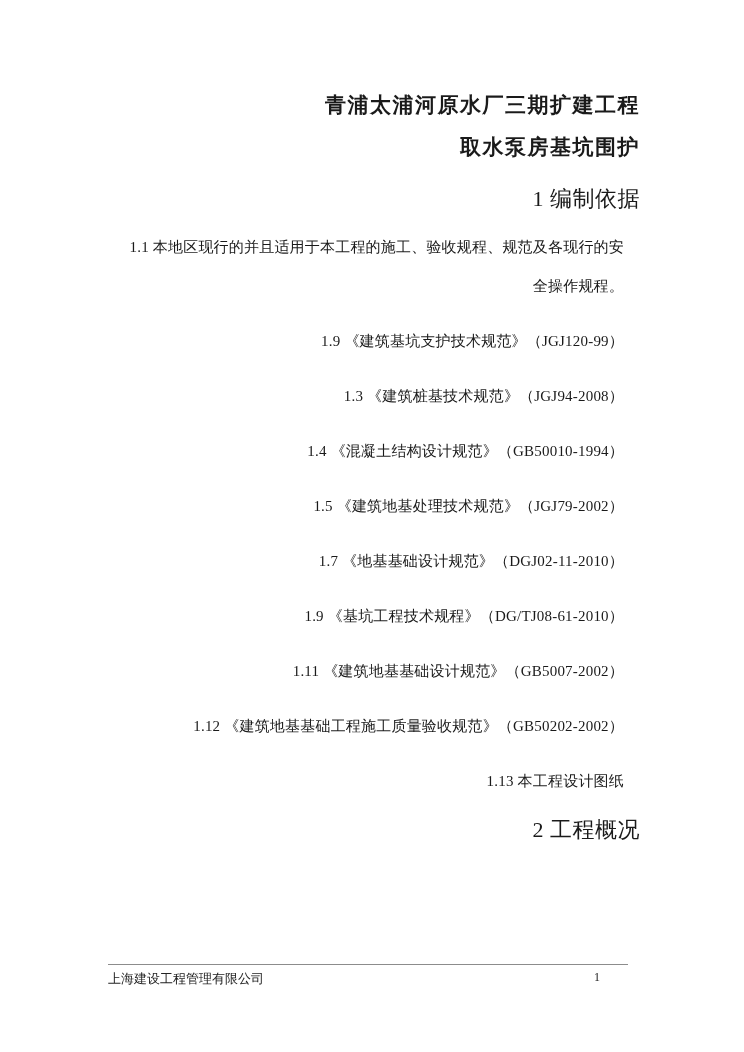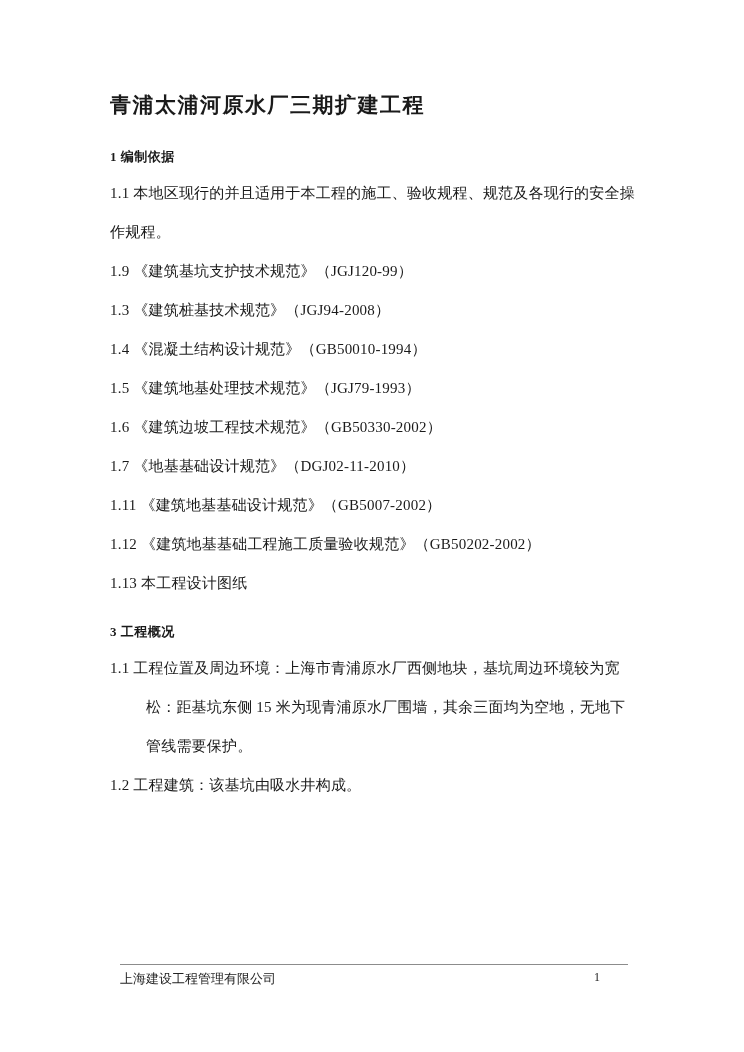--- a/index.html
+++ b/index.html
@@ -13,60 +13,61 @@
     overflow: hidden;
     font-family: "Liberation Serif", serif;
     color: #1a1a1a;
     position: relative;
   }
   .page {
     position: relative;
     width: 744px;
     height: 964px;
     background: #ffffff;
+    text-align: right;
   }
   .content {
     position: absolute;
     left: 110px;
     top: 84px;
     width: 530px;
   }
   .doc-title {
     font-size: 21px;
     font-weight: 700;
     line-height: 42px;
     letter-spacing: 1.5px;
     white-space: nowrap;
   }
   .sec-heading {
-    font-size: 13px;
-    font-weight: 700;
+    font-size: 22px;
+    font-weight: 400;
     line-height: 26px;
     margin: 18px 0 0 0;
     letter-spacing: 0.5px;
   }
   .sec-heading.second {
     margin-top: 16px;
   }
   .sec-body {
     margin-top: 4px;
   }
   .sec-body p {
-    margin: 0;
+    margin: 16px;
     font-size: 15px;
     line-height: 39px;
     letter-spacing: 0.2px;
   }
   .hang {
     padding-left: 36px;
     text-indent: -36px;
   }
   .footer {
     position: absolute;
-    left: 120px;
+    left: 108px;
     right: 116px;
     top: 964px;
   }
   .footer-rule {
     border-top: 1px solid #8c8c8c;
     height: 0;
   }
   .footer-row {
     display: flex;
     justify-content: space-between;
@@ -85,42 +86,39 @@
     padding-right: 28px;
   }
 </style>
 </head>
 <body>
 
 <div class="page">
   <div class="content">
 
     <div class="doc-title">青浦太浦河原水厂三期扩建工程</div>
+    <div class="doc-title">取水泵房基坑围护</div>
 
     <h2 class="sec-heading">1 编制依据</h2>
 
     <div class="sec-body">
       <p>1.1 本地区现行的并且适用于本工程的施工、验收规程、规范及各现行的安全操作规程。</p>
       <p>1.9 《建筑基坑支护技术规范》（JGJ120-99）</p>
       <p>1.3 《建筑桩基技术规范》（JGJ94-2008）</p>
       <p>1.4 《混凝土结构设计规范》（GB50010-1994）</p>
-      <p>1.5 《建筑地基处理技术规范》（JGJ79-1993）</p>
-      <p>1.6 《建筑边坡工程技术规范》（GB50330-2002）</p>
+      <p>1.5 《建筑地基处理技术规范》（JGJ79-2002）</p>
       <p>1.7 《地基基础设计规范》（DGJ02-11-2010）</p>
+      <p>1.9 《基坑工程技术规程》（DG/TJ08-61-2010）</p>
       <p>1.11 《建筑地基基础设计规范》（GB5007-2002）</p>
       <p>1.12 《建筑地基基础工程施工质量验收规范》（GB50202-2002）</p>
       <p>1.13 本工程设计图纸</p>
     </div>
 
-    <h2 class="sec-heading second">3 工程概况</h2>
+    <h2 class="sec-heading second">2 工程概况</h2>
 
-    <div class="sec-body">
-      <p class="hang">1.1 工程位置及周边环境：上海市青浦原水厂西侧地块，基坑周边环境较为宽松：距基坑东侧 15 米为现青浦原水厂围墙，其余三面均为空地，无地下管线需要保护。</p>
-      <p>1.2 工程建筑：该基坑由吸水井构成。</p>
-    </div>
 
   </div>
 
   <div class="footer">
     <div class="footer-rule"></div>
     <div class="footer-row">
       <span class="footer-company">上海建设工程管理有限公司</span>
       <span class="footer-pagenum">1</span>
     </div>
   </div>

